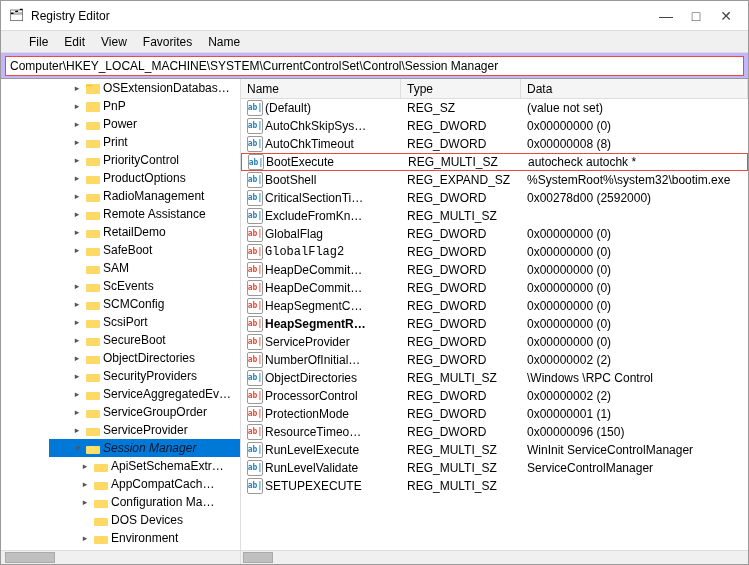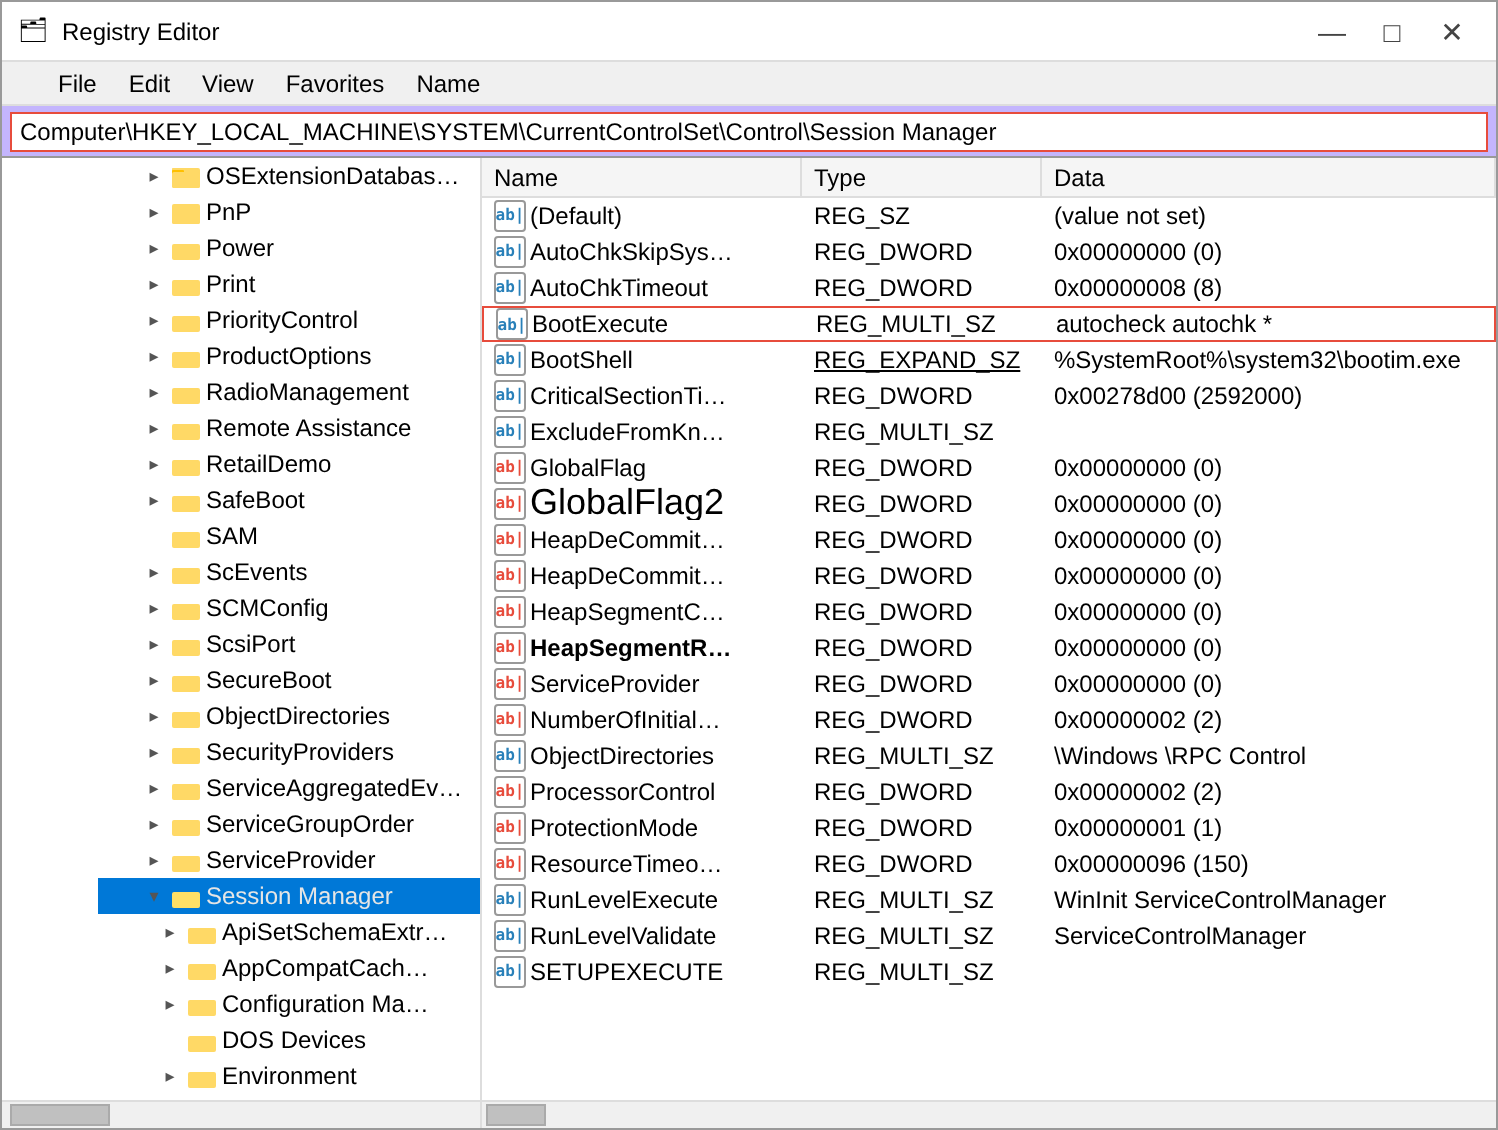--- a/index.html
+++ b/index.html
@@ -108,21 +108,21 @@
     .sidebar::-webkit-scrollbar-thumb { background: #c0c0c0; border: 2px solid #f0f0f0; }
     .tree-item {
       display: flex;
       align-items: center;
       height: 18px;
       padding-right: 4px;
       cursor: pointer;
       white-space: nowrap;
       margin-left: 48px;
     }
-    .tree-item.selected { background: #0078d7; color: #e5e5e5; }
+    .tree-item.selected { background: #0078d7; color: #0f172a; font-style: italic; }
     .tree-item.selected .folder-icon { color: #fff; }
     .tree-arrow {
       width: 16px;
       height: 16px;
       display: flex;
       align-items: center;
       justify-content: center;
       font-size: 9px;
       color: #555;
       flex-shrink: 0;
@@ -567,21 +567,21 @@
     <div class="td col-data">
       <span style="font-size:12px;overflow:hidden;text-overflow:ellipsis;">autocheck autochk *</span>
     </div>
   </div>
           <div class="table-row">
     <div class="td col-name">
       <span class="reg-icon reg-icon-ab">ab|</span>
       <span style="font-size:12px;overflow:hidden;text-overflow:ellipsis;">BootShell</span>
     </div>
     <div class="td col-type">
-      <span style="font-size:12px;text-decoration:underline;">REG_EXPAND_SZ</span>
+      <span style="font-size:12px;">REG_EXPAND_SZ</span>
     </div>
     <div class="td col-data">
       <span style="font-size:12px;overflow:hidden;text-overflow:ellipsis;">%SystemRoot%\system32\bootim.exe</span>
     </div>
   </div>
           <div class="table-row">
     <div class="td col-name">
       <span class="reg-icon reg-icon-ab">ab|</span>
       <span style="font-size:12px;overflow:hidden;text-overflow:ellipsis;">CriticalSectionTi…</span>
     </div>
@@ -612,21 +612,21 @@
     <div class="td col-type">
       <span style="font-size:12px;">REG_DWORD</span>
     </div>
     <div class="td col-data">
       <span style="font-size:12px;overflow:hidden;text-overflow:ellipsis;">0x00000000 (0)</span>
     </div>
   </div>
           <div class="table-row">
     <div class="td col-name">
       <span class="reg-icon reg-icon-dword">ab|</span>
-      <span style="font-size:18px;overflow:hidden;text-overflow:ellipsis;">GlobalFlag2</span>
+      <span style="font-size:12px;overflow:hidden;text-overflow:ellipsis;font-family:Liberation Mono, monospace;">GlobalFlag2</span>
     </div>
     <div class="td col-type">
       <span style="font-size:12px;">REG_DWORD</span>
     </div>
     <div class="td col-data">
       <span style="font-size:12px;overflow:hidden;text-overflow:ellipsis;">0x00000000 (0)</span>
     </div>
   </div>
           <div class="table-row">
     <div class="td col-name">

